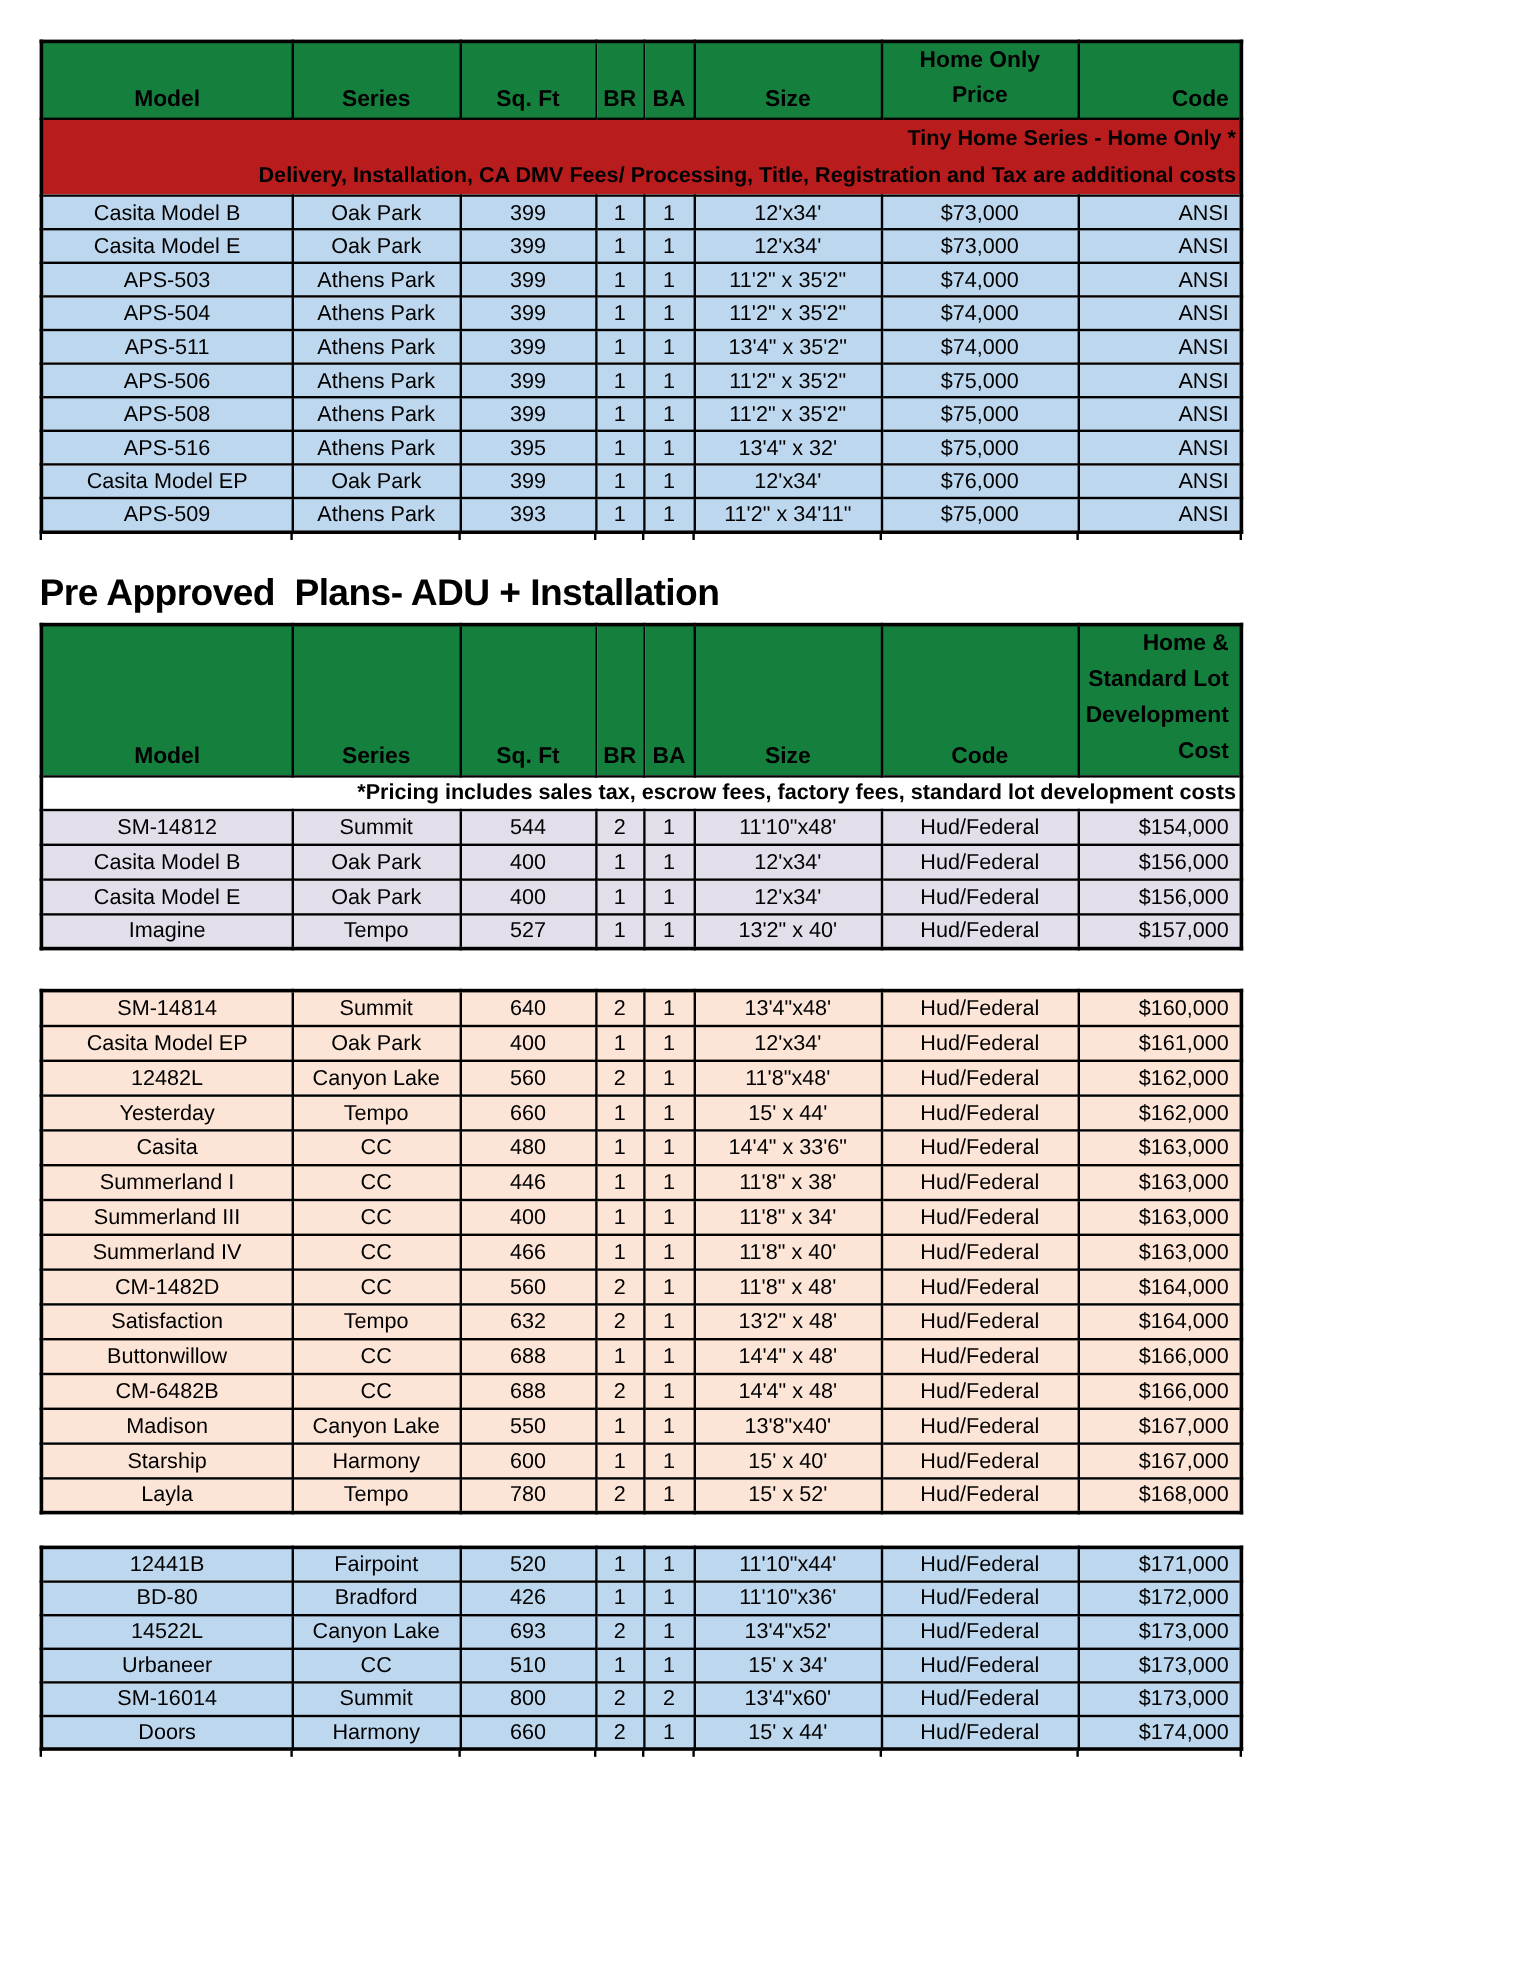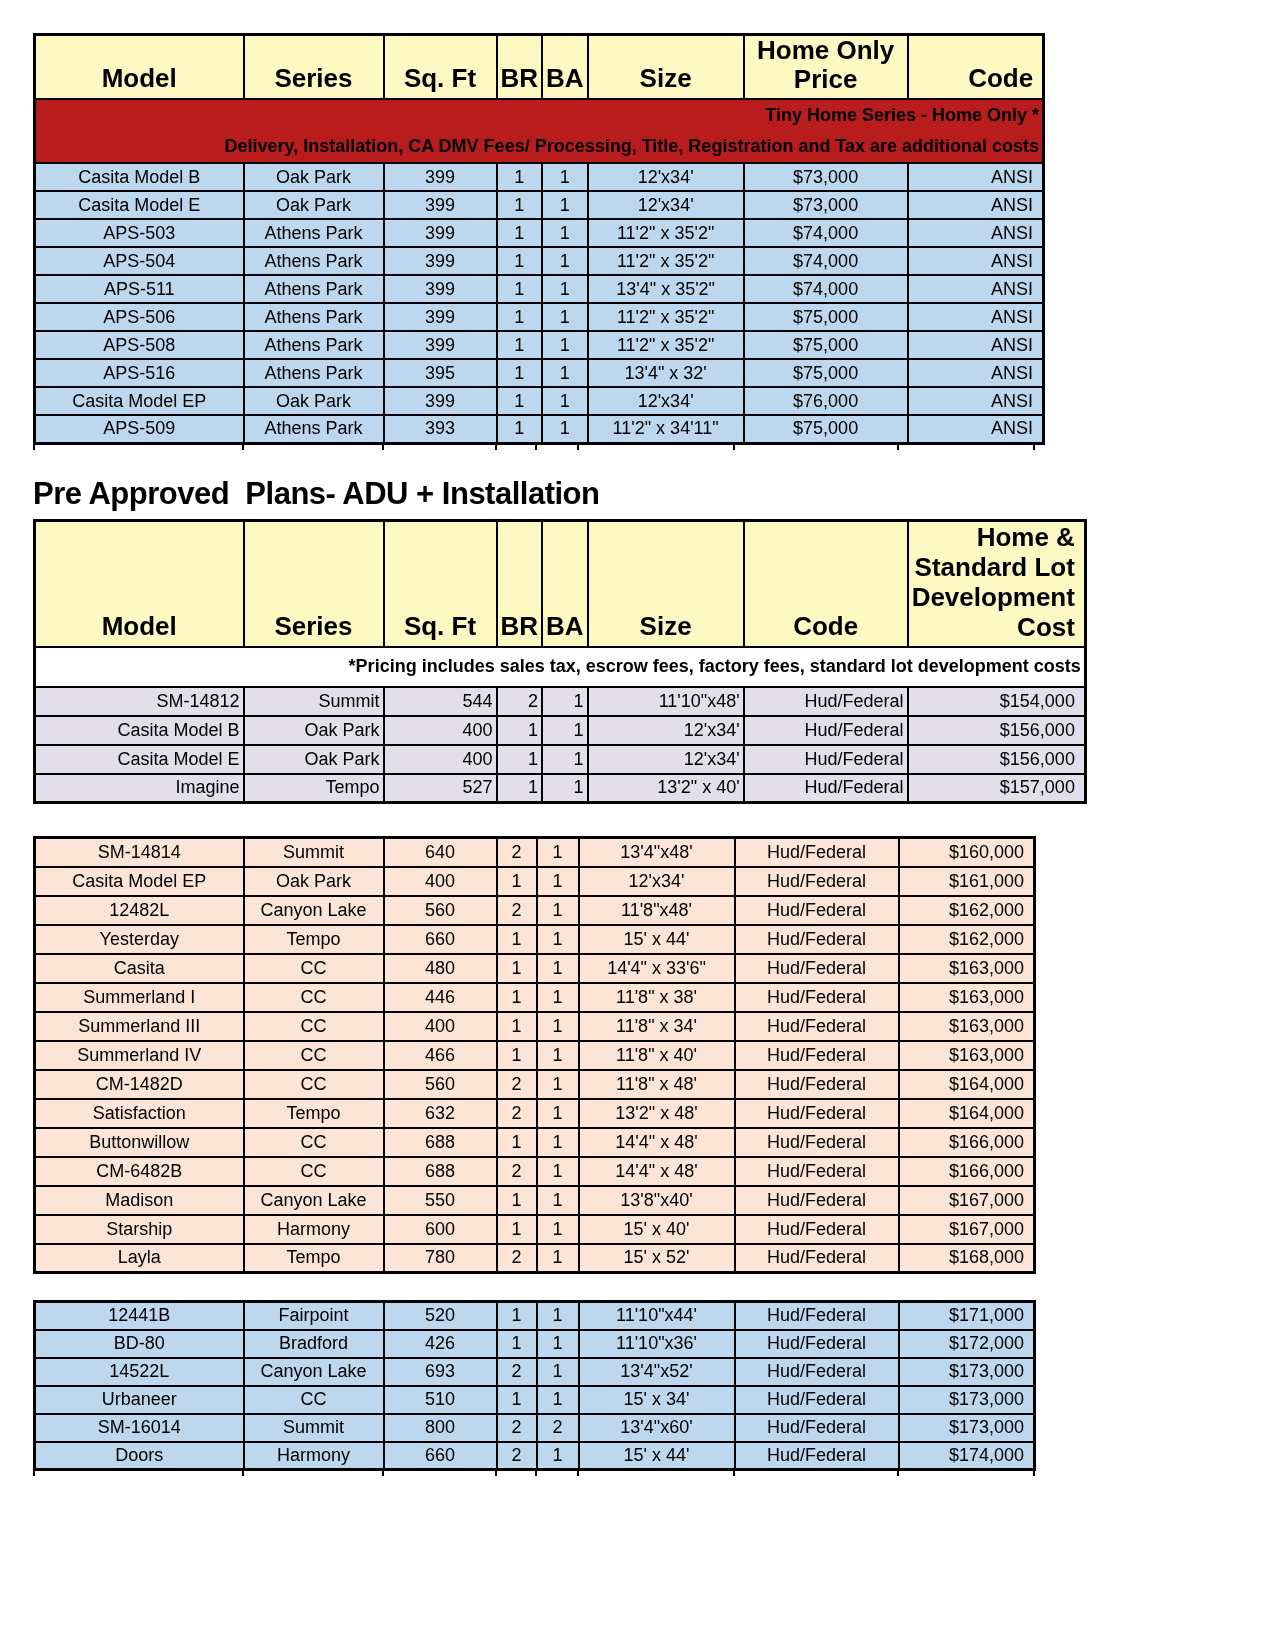--- a/index.html
+++ b/index.html
@@ -21,46 +21,46 @@
   col.c-model  { width:209px; }
   col.c-series { width:140px; }
   col.c-sqft   { width:113px; }
   col.c-br     { width:40px; }
   col.c-ba     { width:42px; }
   col.c-size   { width:156px; }
   col.c-col7   { width:164px; }
   col.c-col8   { width:136px; }
 
   table.sheet th {
-    font-weight:bold; font-size:26px; vertical-align:bottom; padding-bottom:4px;
-    background:#fef9c3;
+    font-weight:bold; font-size:19px; vertical-align:bottom; padding-bottom:4px;
+    background:#15803d;
   }
   table.sheet th:last-child, table.sheet td:last-child {
     text-align:right; padding-right:9px;
   }
   tr.hdr1 { height:64px; }
   tr.hdr2 { height:125px; }
   .two-line div { line-height:29px; }
   .cost-hdr div { line-height:30px; }
 
   td.subtitle1 {
     background:#b91c1c; font-weight:bold; font-size:19px; height:62px;
     text-align:left; padding-right:3px !important;
   }
   td.subtitle1 div { line-height:31px; }
   td.subtitle2 {
-    background:#ffffff; font-weight:bold; font-size:19px; height:40px;
+    background:#ffffff; font-weight:bold; font-size:19px; height:28px;
     text-align:right; padding-right:3px !important;
   }
   tr.row-t1  { height:28px; }
   tr.row-t2a { height:29px; }
   tr.row-t2b { height:29px; }
   tr.row-t2c { height:28px;padding-left:16px; }
   tr.band-blue     td { background:#BDD7EE; }
-  tr.band-lavender td { background:#E2DEEA;text-align:right; }
+  tr.band-lavender td { background:#E2DEEA; }
   tr.band-peach    td { background:#FCE4D6; }
 
   
   table.stub { border-collapse:collapse; table-layout:fixed; border:none; }
   table.stub td {
     border:2px solid #000; border-top:none; border-bottom:none;
     height:5px; padding:0; background:transparent;
   }
   h1.section {
     margin:26px 0 7px 0; font-size:31px; font-weight:bold;

